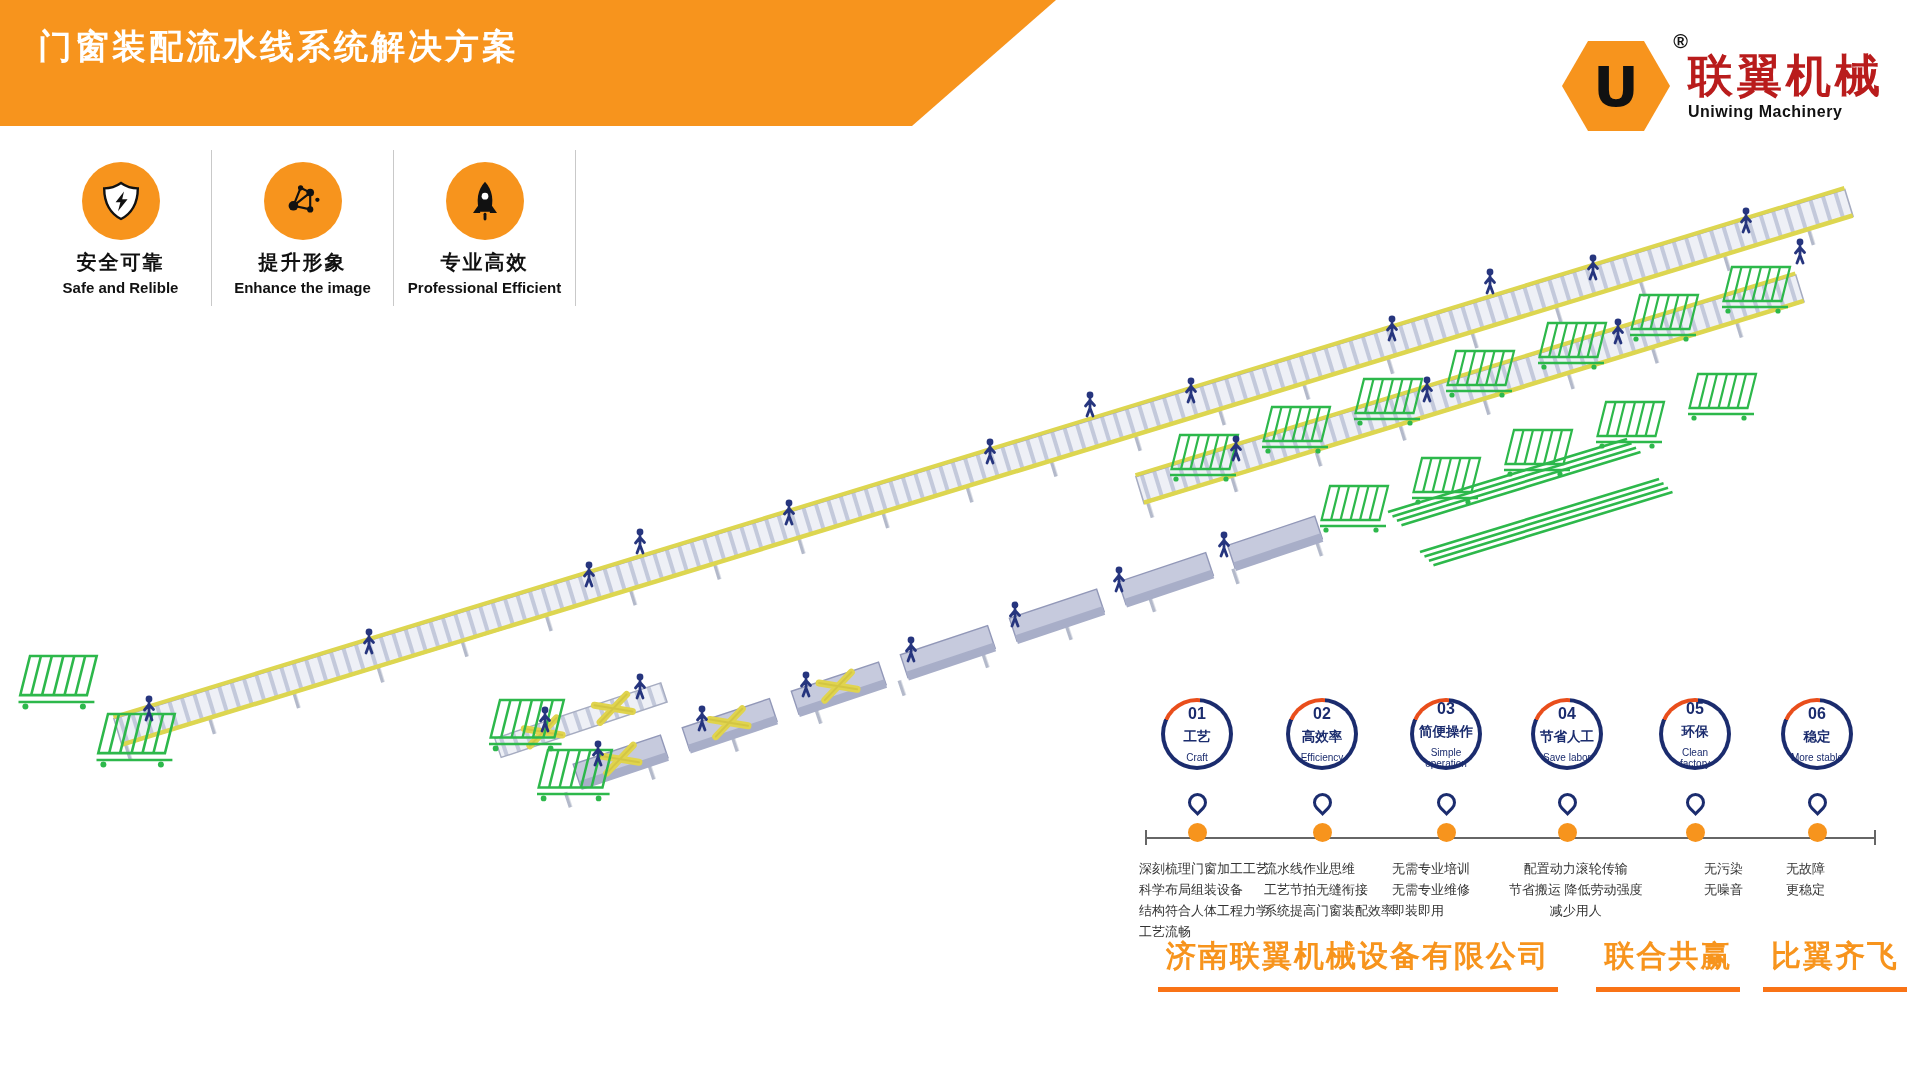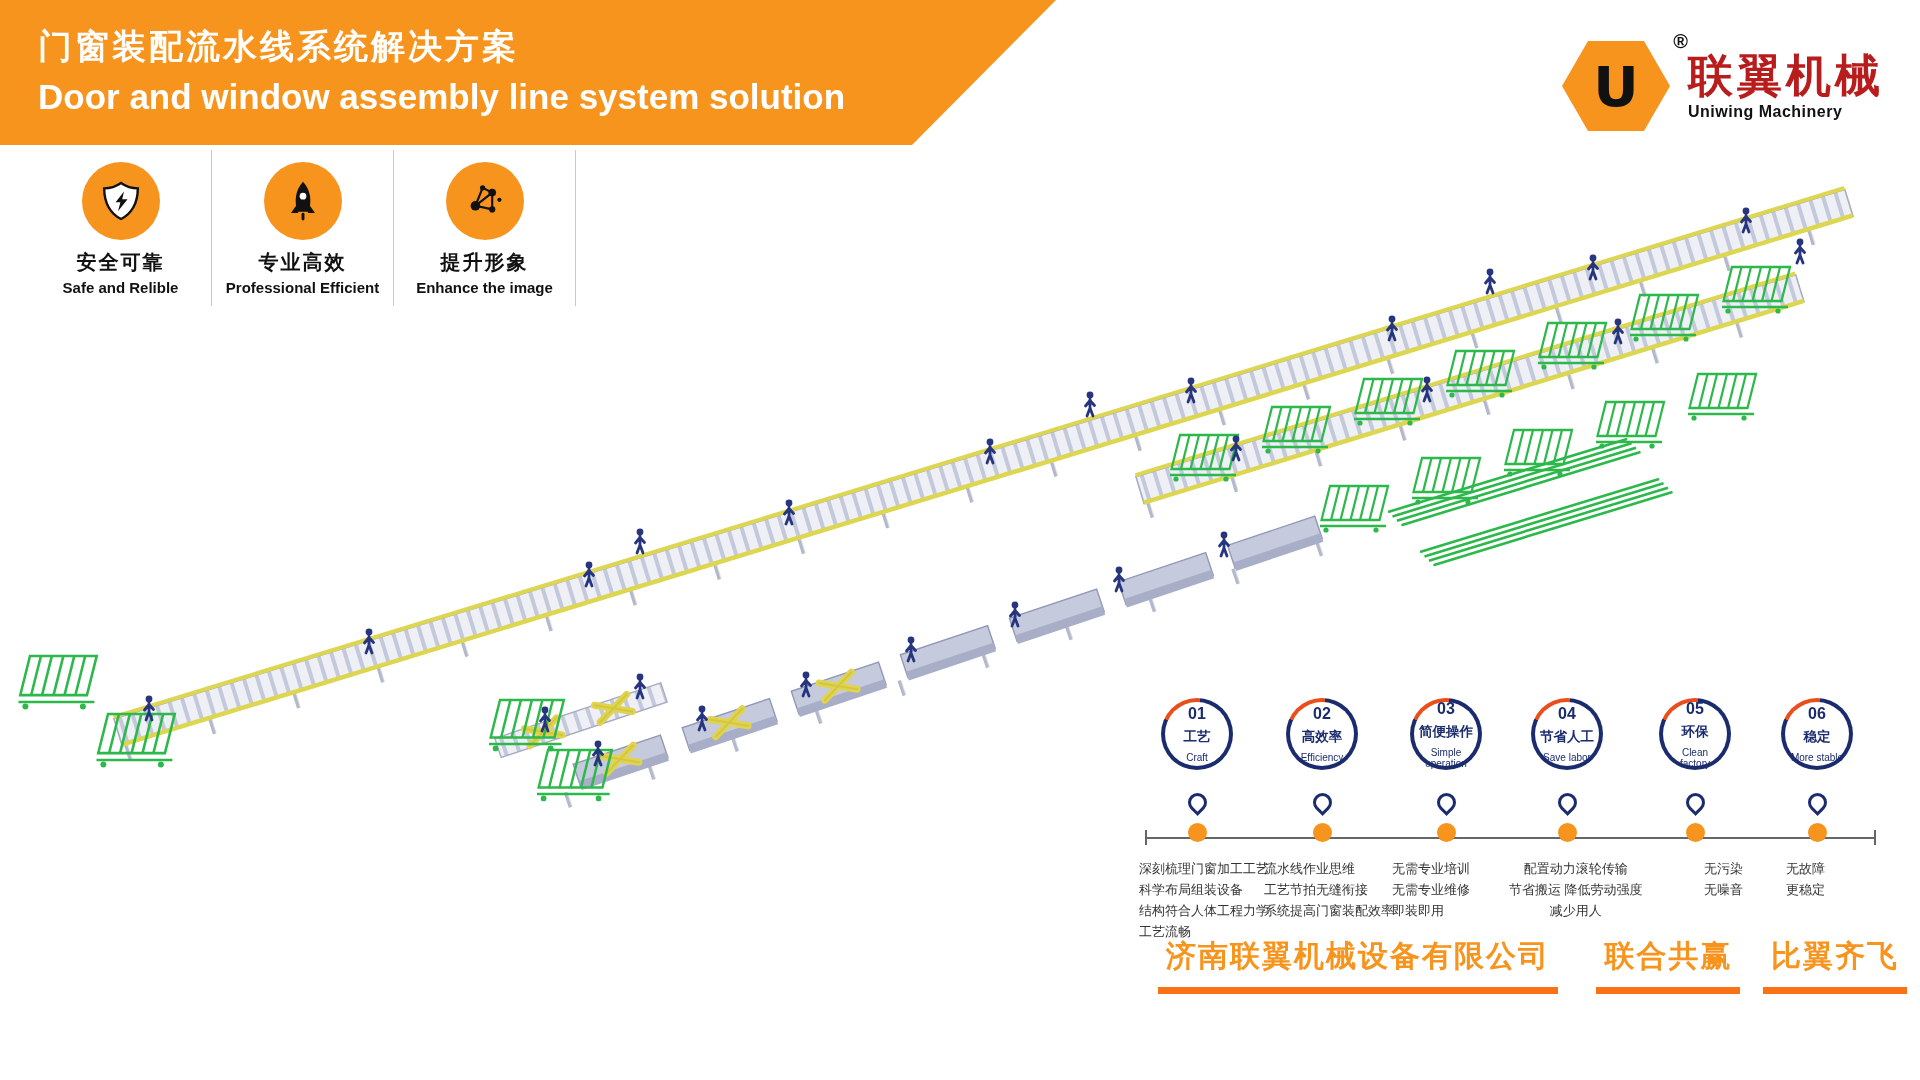--- a/index.html
+++ b/index.html
@@ -1,20 +1,20 @@
 <!DOCTYPE html>
 <html><head>
 <meta charset="utf-8">
 <style>
   * { margin:0; padding:0; box-sizing:border-box; }
   html,body { width:1920px; height:1080px; }
   body { font-family:"Liberation Sans","DejaVu Sans",sans-serif; background:#ffffff; position:relative; overflow:hidden; }
 
   
-  .banner { position:absolute; top:0; left:0; width:1065px; height:145px; background:#F7941D;
+  .banner { position:absolute; top:0; left:0; width:1065px; height:126px; background:#F7941D;
             clip-path:polygon(0 0,1056px 0,912px 100%,0 100%); color:#fff; padding:24px 0 0 38px; z-index:5; }
   .banner .zh { font-size:34px; font-weight:bold; letter-spacing:3px; }
   .banner .en { font-size:35px; font-weight:bold; margin-top:7px; }
 
   
   .logo { position:absolute; top:38px; right:36px; display:flex; align-items:center; gap:16px; z-index:6; }
   .logo-hex { position:relative; width:112px; height:96px; }
   .logo-reg { position:absolute; top:-8px; right:-16px; font-size:20px; font-weight:bold; color:#111; }
   .logo-text .zh { font-size:45px; font-weight:bold; color:#b91c1c; letter-spacing:4px; line-height:48px; }
   .logo-text .en { font-size:16px; font-weight:bold; color:#111; margin-top:3px; letter-spacing:0.5px; }
@@ -43,21 +43,21 @@
   .dot { margin-top:7px; width:19px; height:19px; border-radius:50%; background:#F7941D; }
   .tl-line { position:absolute; top:837px; left:1145px; width:731px; height:2px; background:#666; z-index:4; }
   .tl-tick { position:absolute; top:830px; width:2px; height:15px; background:#666; z-index:4; }
 
   .desc-col { position:absolute; top:858px; z-index:5; }
   .desc-col div { font-size:13px; line-height:21px; color:#333; white-space:nowrap; }
 
   
   .footer { position:absolute; top:936px; left:1158px; z-index:5; white-space:nowrap; }
   .footer span { display:inline-block; font-size:30px; font-weight:bold; color:#F7941D; letter-spacing:2px;
-                 border-bottom:7px solid #f97316; padding:0 8px 10px; }
+                 border-bottom:5px solid #f97316; padding:0 8px 10px; }
   .footer .s1 { margin-left:34px; }
   .footer .s2 { margin-left:18px; }
 </style>
 </head>
 <body>
 
 <svg class="scene" viewBox="0 0 1920 660" aria-hidden="true">
   <defs>
     <pattern id="rollers" width="13" height="40" patternUnits="userSpaceOnUse">
       <rect width="13" height="40" fill="#eef0f6"></rect>
@@ -181,21 +181,20 @@
     <use href="#worker" x="1015" y="463"></use>
     <use href="#worker" x="1119" y="428"></use>
     <use href="#worker" x="1224" y="393"></use>
     <use href="#worker" x="640" y="535"></use>
     <use href="#worker" x="545" y="568"></use>
   </g>
 </svg>
 
 <div class="banner">
   <div class="zh">门窗装配流水线系统解决方案</div>
-  <div class="en">Door and window assembly line system solution</div>
 </div>
 
 <div class="logo">
   <div class="logo-hex">
     <svg width="112" height="96" viewBox="0 0 112 96">
       <polygon points="28,3 84,3 110,48 84,93 28,93 2,48" fill="#F7941D"></polygon>
       <text x="56" y="68" text-anchor="middle" font-family="DejaVu Sans, sans-serif" font-size="56" font-weight="bold" fill="#111">U</text>
     </svg>
     <span class="logo-reg">®</span>
   </div>
@@ -208,48 +207,48 @@
 <div class="features">
   <div class="feature">
     <div class="ficon">
       <svg width="48" height="48" viewBox="-20 -20 40 40">
         <path d="M0,-15 C5,-11.5 10,-10.5 14,-10.5 C14,2 8.5,11 0,15 C-8.5,11 -14,2 -14,-10.5 C-10,-10.5 -5,-11.5 0,-15 Z" fill="#fff" stroke="#111" stroke-width="2"></path>
         <path d="M2.5,-8 L-4.5,1 L-0.5,1 L-2.5,8.5 L5.5,-1.5 L1,-1.5 Z" fill="#111"></path>
       </svg>
     </div>
     <div class="zh">安全可靠</div>
     <div class="en">Safe and Relible</div>
-  </div>
-  <div class="feature">
-    <div class="ficon">
-      <svg width="48" height="48" viewBox="-20 -20 40 40">
-        <path d="M0,-16 C6.5,-9 7.5,0.5 4.5,9 L-4.5,9 C-7.5,0.5 -6.5,-9 0,-16 Z" fill="#111"></path>
-        <circle cx="0" cy="-4" r="2.8" fill="#fff"></circle>
-        <path d="M-4.5,2 L-10,10 L-4,10 Z" fill="#111"></path>
-        <path d="M4.5,2 L10,10 L4,10 Z" fill="#111"></path>
-        <path d="M0,11 L0,15" stroke="#111" stroke-width="2.4" stroke-linecap="round"></path>
-      </svg>
-    </div>
-    <div class="zh">专业高效</div>
-    <div class="en">Professional Efficient</div>
   </div>
   <div class="feature">
     <div class="ficon">
       <svg width="48" height="48" viewBox="-20 -20 40 40">
         <path d="M-8,4 L6,-7 M-8,4 L6,7 M6,-7 L6,7 M-8,4 L-2,-11 M-2,-11 L6,-7" stroke="#111" stroke-width="1.8" fill="none"></path>
         <circle cx="-8" cy="4" r="4" fill="#111"></circle>
         <circle cx="6" cy="-7" r="3.2" fill="#111"></circle>
         <circle cx="6" cy="7" r="2.6" fill="#111"></circle>
         <circle cx="-2" cy="-11" r="2.2" fill="#111"></circle>
         <circle cx="12" cy="-1" r="1.8" fill="#111"></circle>
       </svg>
     </div>
     <div class="zh">提升形象</div>
     <div class="en">Enhance the image</div>
   </div>
+  <div class="feature">
+    <div class="ficon">
+      <svg width="48" height="48" viewBox="-20 -20 40 40">
+        <path d="M0,-16 C6.5,-9 7.5,0.5 4.5,9 L-4.5,9 C-7.5,0.5 -6.5,-9 0,-16 Z" fill="#111"></path>
+        <circle cx="0" cy="-4" r="2.8" fill="#fff"></circle>
+        <path d="M-4.5,2 L-10,10 L-4,10 Z" fill="#111"></path>
+        <path d="M4.5,2 L10,10 L4,10 Z" fill="#111"></path>
+        <path d="M0,11 L0,15" stroke="#111" stroke-width="2.4" stroke-linecap="round"></path>
+      </svg>
+    </div>
+    <div class="zh">专业高效</div>
+    <div class="en">Professional Efficient</div>
+  </div>
 </div>
 
 <div class="tl-line"></div>
 <div class="tl-tick" style="left:1145px;"></div>
 <div class="tl-tick" style="left:1874px;"></div>
 
 <div class="timeline-item" style="left:1132px;">
   <div class="ring">
       <div class="ring-inner">
     <div class="num">01</div>

